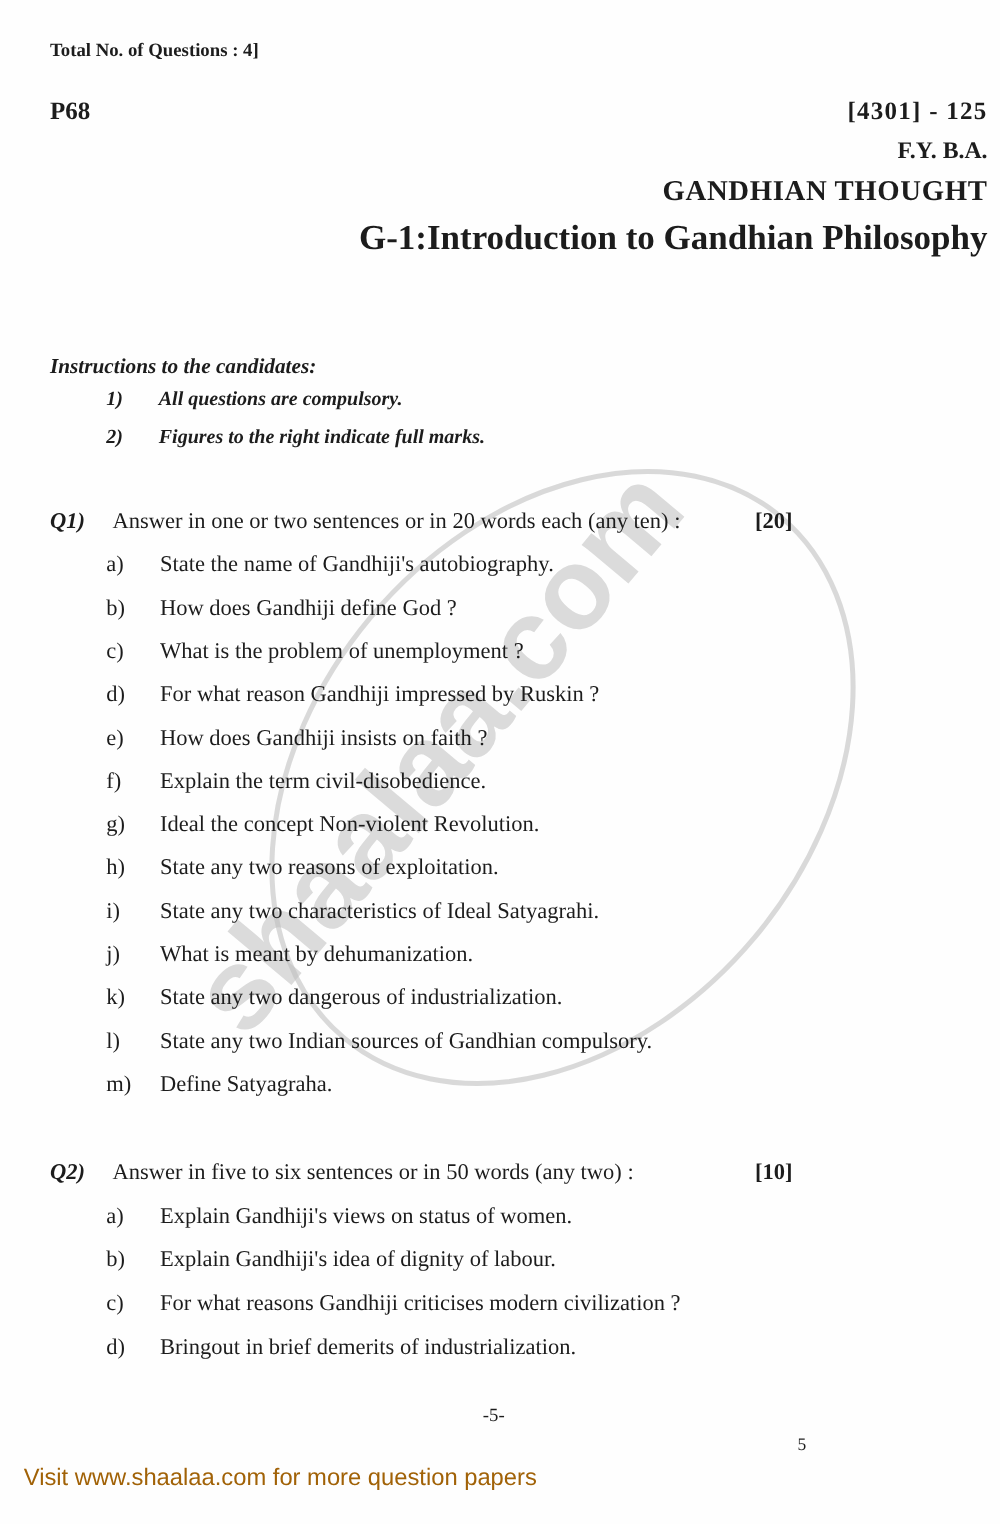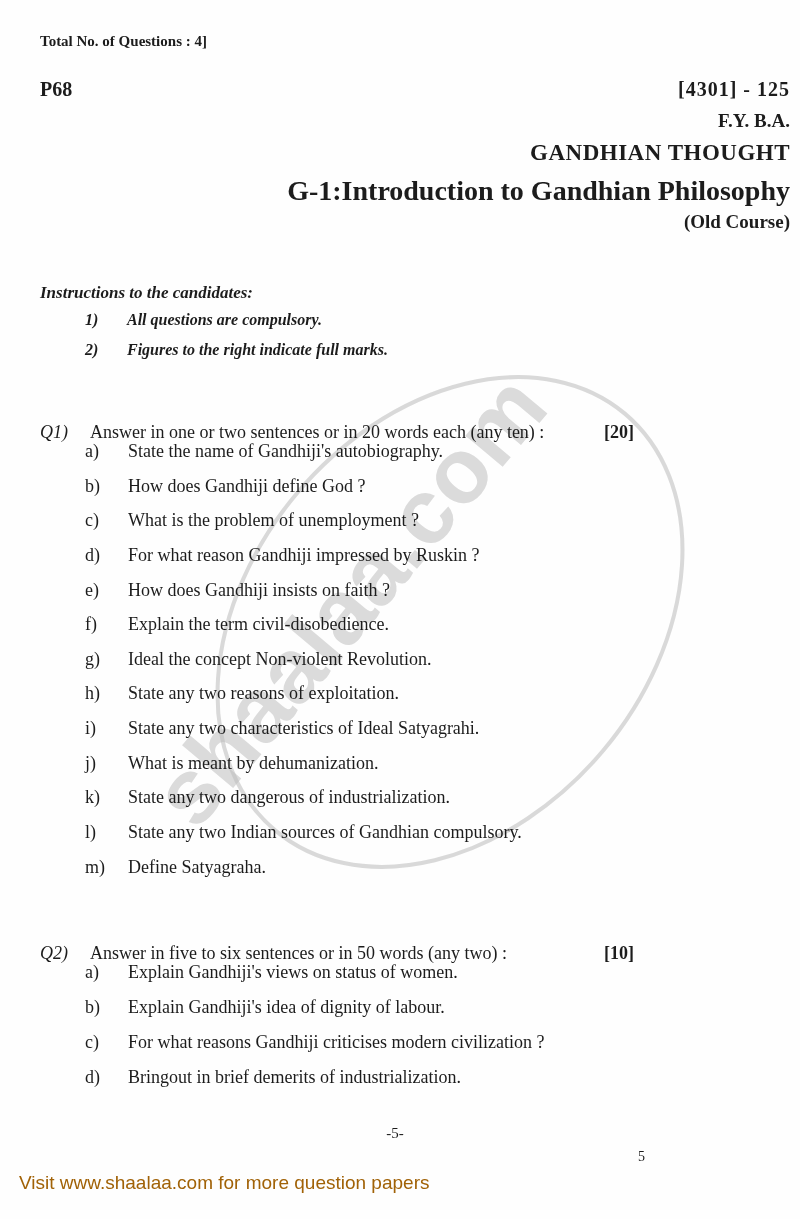--- a/index.html
+++ b/index.html
@@ -39,21 +39,21 @@
   .instructions-heading { left: 40px; top: 283px; font-size: 17px; font-weight: bold; font-style: italic; }
   .instr-list { left: 85px; top: 311px; right: 60px; }
   .instr-row { display: flex; height: 30px; font-size: 16px; font-weight: bold; font-style: italic; }
   .instr-num { width: 42px; flex: none; }
 
   .q-row {
     left: 40px; right: 58px;
     display: flex; align-items: baseline;
     font-size: 18px;
   }
-  .q-label { width: 50px; flex: none; font-weight: normal; font-style: italic; margin-top: 16px; }
+  .q-label { width: 50px; flex: none; font-weight: bold; font-style: italic; }
   .q-text  { flex: 1; }
   .q-marks { flex: none; font-weight: bold; margin-left: 37px; }
   .q1-row { top: 406px; }
   .q2-row { top: 927px; }
 
   .sub-list { left: 85px; right: 60px; }
   .q1-list { top: 441px; }
   .q2-list { top: 962px; }
   .sub-row { display: flex; height: 34.65px; font-size: 18px; }
   .q2-list .sub-row { height: 35px; }
@@ -86,21 +86,20 @@
 
   <div class="content-layer">
 
     <div class="abs total-line">Total No. of Questions : 4]</div>
 
     <div class="abs paper-code">P68</div>
     <div class="abs center-col exam-code">[4301] - 125</div>
     <div class="abs center-col subject-name">GANDHIAN THOUGHT</div>
     <div class="abs center-col course-name">F.Y. B.A.</div>
     <div class="abs center-col paper-title">G-1:Introduction to Gandhian Philosophy</div>
-    <div class="abs center-col course-type">(Old Course)</div>
 
 
     <div class="abs instructions-heading">Instructions to the candidates:</div>
 
     <div class="abs instr-list">
       <div class="instr-row">
         <span class="instr-num">1)</span>
         <span>All questions are compulsory.</span>
       </div>
       <div class="instr-row">

